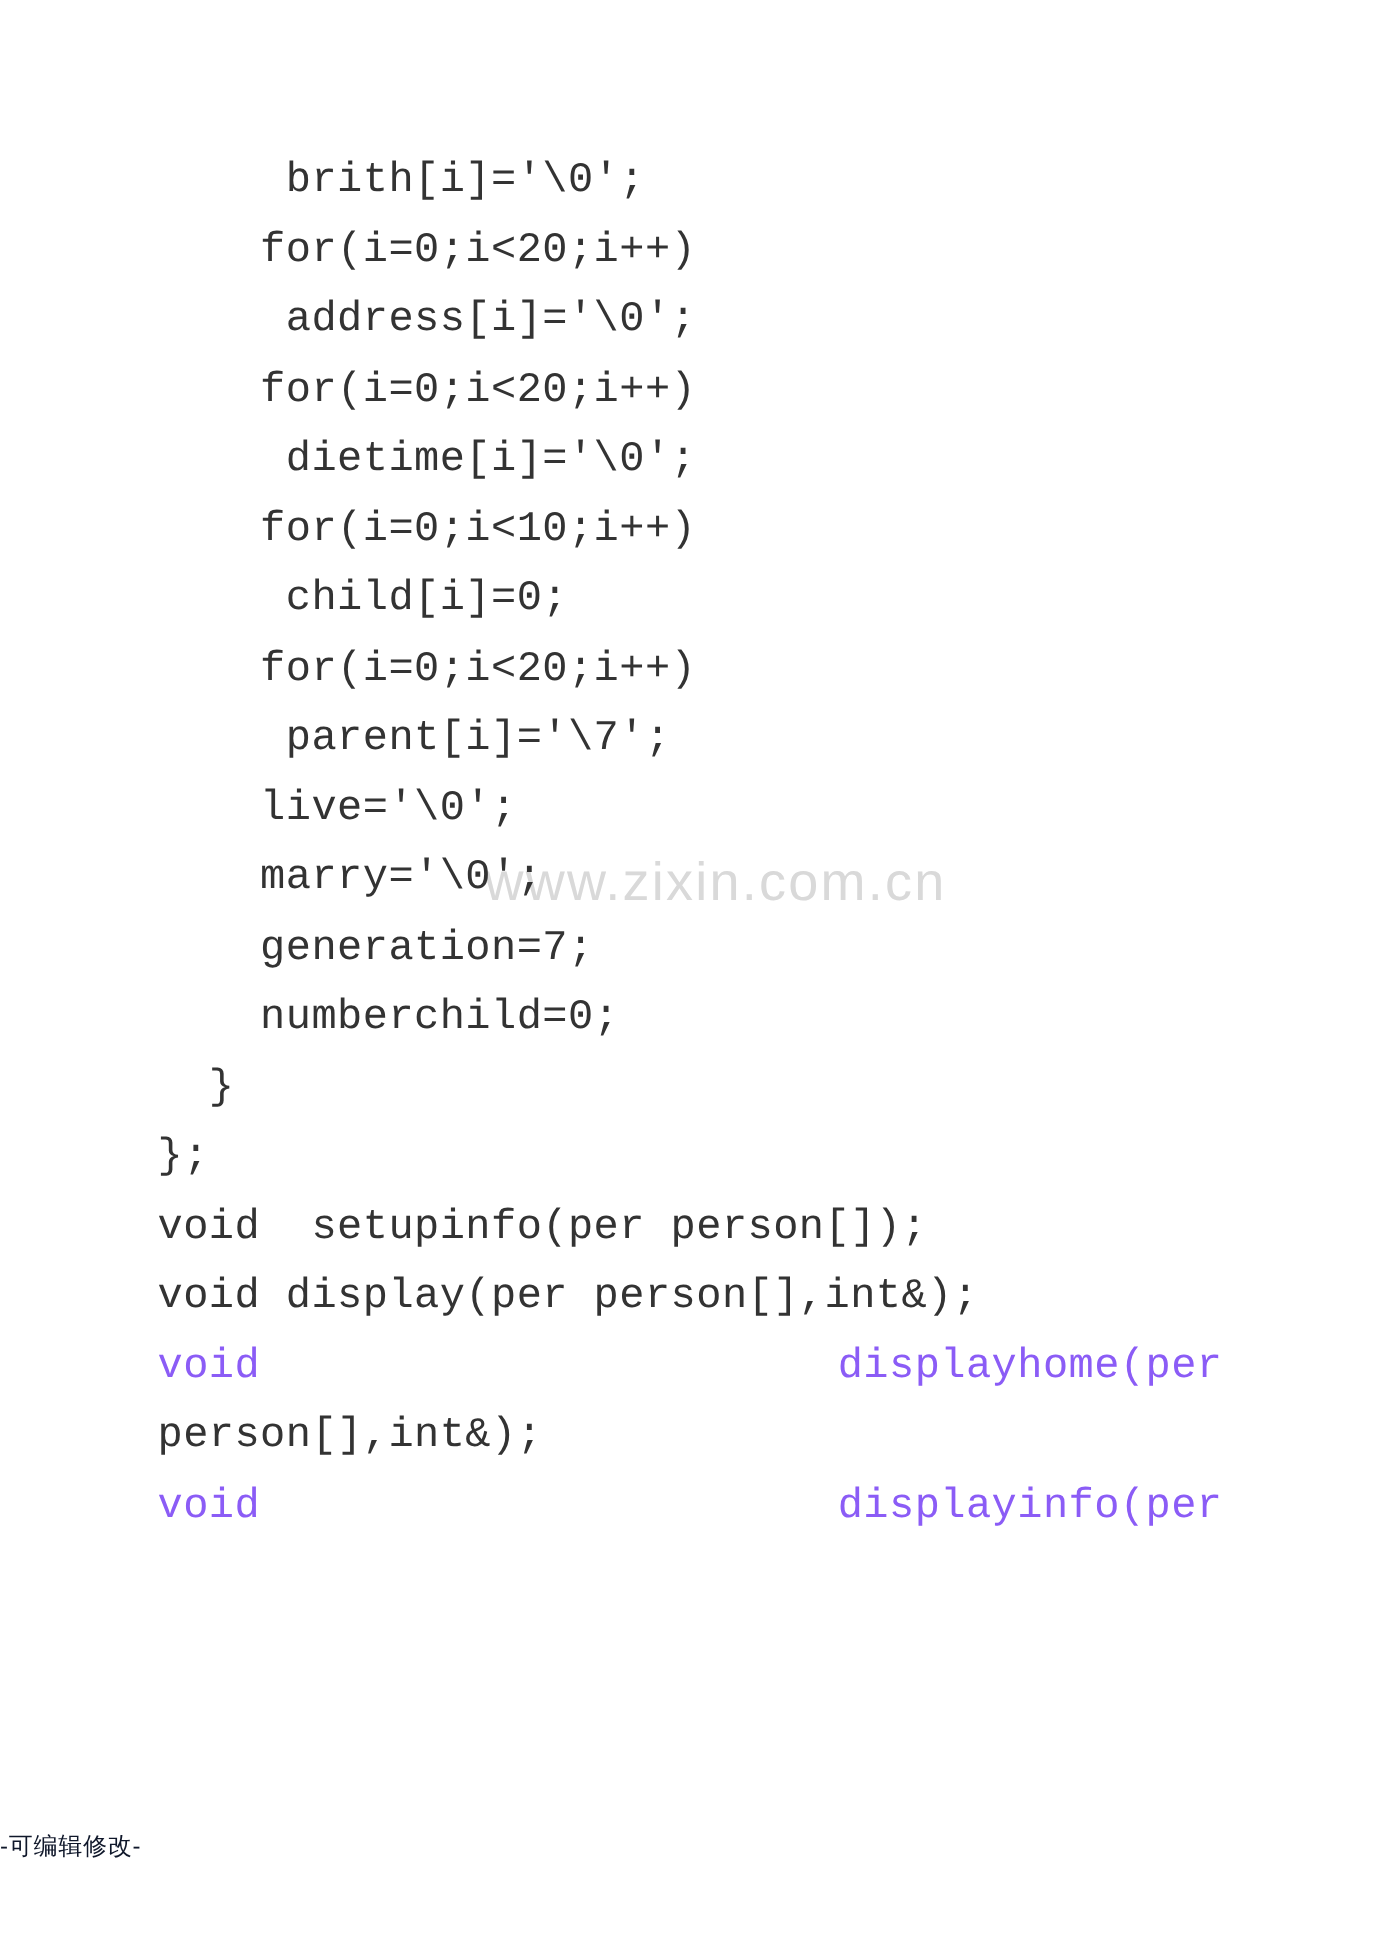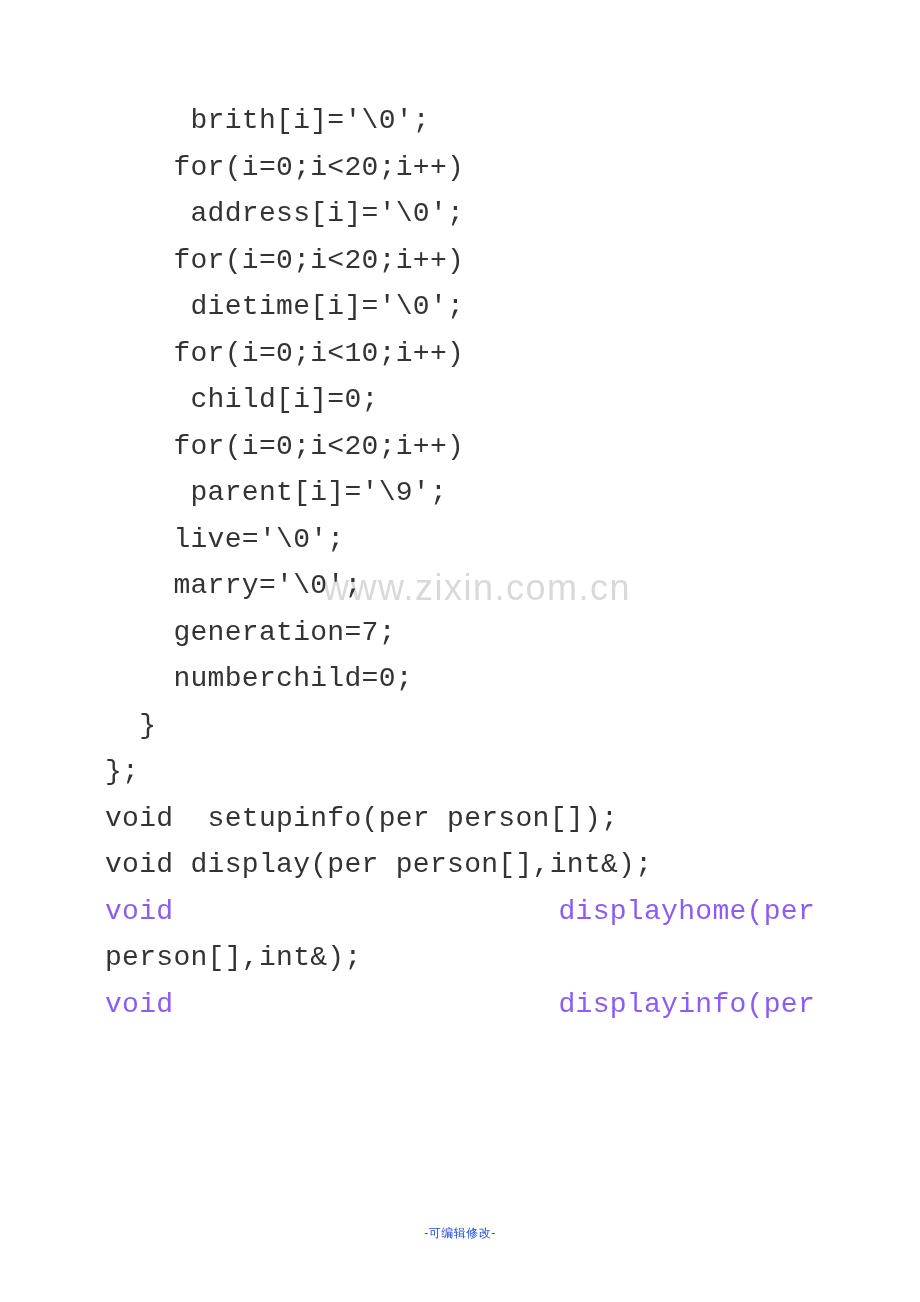--- a/index.html
+++ b/index.html
@@ -46,42 +46,41 @@
   }
   .content {
     position: relative;
     z-index: 1;
   }
   .footer {
     position: absolute;
     bottom: 60px;
     left: 0;
     width: 100%;
-    text-align: center;
     font-family: Arial, sans-serif;
-    font-size: 12px;
-    color: #1d4ed8;
+    font-size: 16px;
+    color: #0f172a;
     letter-spacing: 0.5px;
   }
 </style>
 </head>
 <body>
 
 <div class="watermark">www.zixin.com.cn</div>
 
 <div class="page content">
   <div class="code-line">     brith[i]='\0';</div>
   <div class="code-line">    for(i=0;i&lt;20;i++)</div>
   <div class="code-line">     address[i]='\0';</div>
   <div class="code-line">    for(i=0;i&lt;20;i++)</div>
   <div class="code-line">     dietime[i]='\0';</div>
   <div class="code-line">    for(i=0;i&lt;10;i++)</div>
   <div class="code-line">     child[i]=0;</div>
   <div class="code-line">    for(i=0;i&lt;20;i++)</div>
-  <div class="code-line">     parent[i]='\9';</div>
+  <div class="code-line">     parent[i]='\7';</div>
   <div class="code-line">    live='\0';</div>
   <div class="code-line">    marry='\0';</div>
   <div class="code-line">    generation=7;</div>
   <div class="code-line">    numberchild=0;</div>
   <div class="code-line">  }</div>
   <div class="code-line">};</div>
   <div class="code-line"></div>
   <div class="code-line">void  setupinfo(per person[]);</div>
   <div class="code-line">void display(per person[],int&amp;);</div>
 

